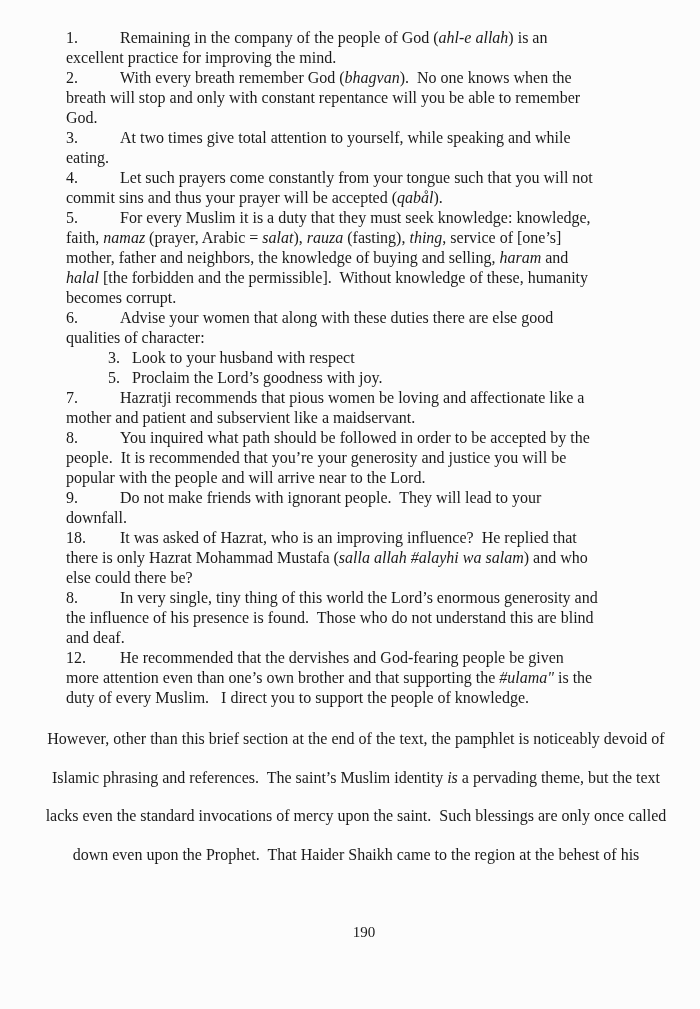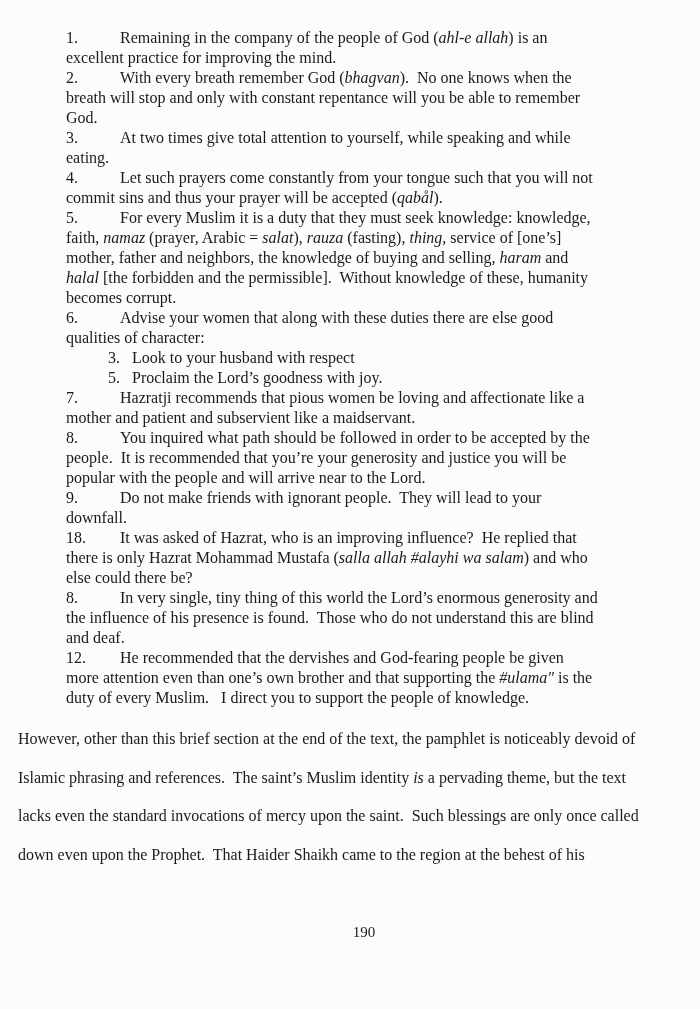--- a/index.html
+++ b/index.html
@@ -20,20 +20,21 @@
   .list { margin-left: 48px; }
   .item { }
   .num { display: inline-block; width: 54px; vertical-align: top; }
   .txt { white-space: pre-wrap; }
   .sub-list { margin-left: 42px; }
   .sub-num { display: inline-block; width: 24px; vertical-align: top; }
   .closing {
     margin-top: 12px;
     max-width: 680px;
     line-height: 38.5px;
+    text-align: center;
   }
   .footer {
     margin-top: 48px;
     margin-left: -18px;
     margin-right: -6px;
     text-align: center;
     font-size: 15px;
     line-height: 20px;
     padding-left: 28px;
   }

